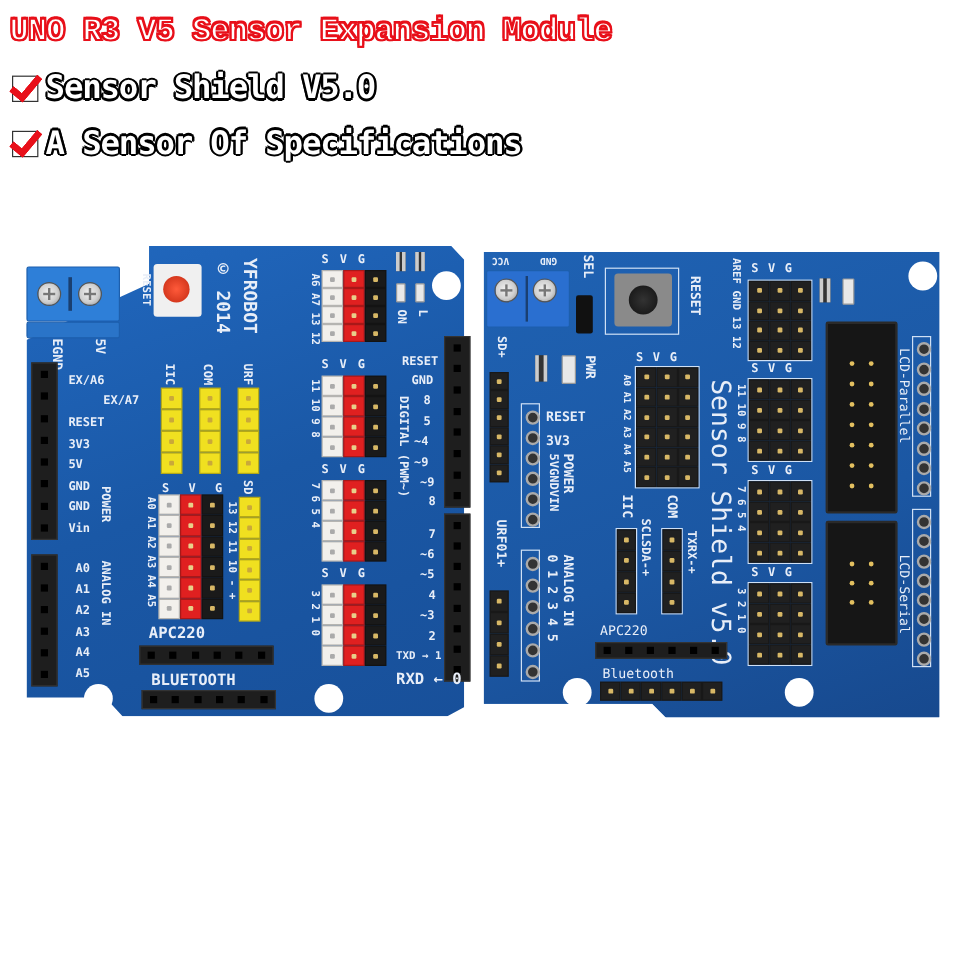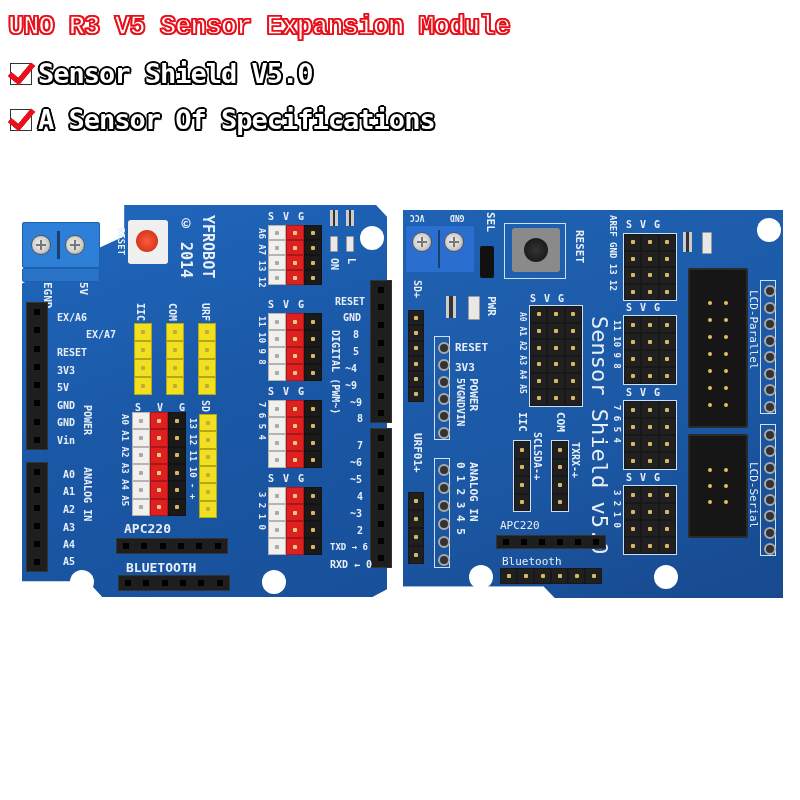--- a/index.html
+++ b/index.html
@@ -326,22 +326,22 @@
 <div class="silk" style="left:345px; top:364px; font-size:10px;">~4</div>
 <div class="silk" style="left:345px; top:381px; font-size:10px;">~9</div>
 <div class="silk" style="left:350px; top:398px; font-size:10px;">~9</div>
 <div class="silk" style="left:357px; top:414px; font-size:10px;">8</div>
 <div class="silk" style="left:357px; top:441px; font-size:10px;">7</div>
 <div class="silk" style="left:350px; top:458px; font-size:10px;">~6</div>
 <div class="silk" style="left:350px; top:475px; font-size:10px;">~5</div>
 <div class="silk" style="left:357px; top:492px; font-size:10px;">4</div>
 <div class="silk" style="left:350px; top:509px; font-size:10px;">~3</div>
 <div class="silk" style="left:357px; top:526px; font-size:10px;">2</div>
-<div class="silk" style="left:330px; top:543px; font-size:9px;">TXD → 6</div>
-<div class="silk" style="left:330px; top:560px; font-size:10px;">RXD ← 0</div>
+<div class="silk" style="left:330px; top:543px; font-size:9px;">TXD → 1</div>
+<div class="silk" style="left:330px; top:560px; font-size:13px;">RXD ← 0</div>
 
 <div class="silk" style="left:124px; top:522px; font-size:13px;">APC220</div>
 <div class="female" style="left:116px; top:538px; width:112px; height:16px; grid-template-columns:repeat(6,1fr);">
   <span class="slot"></span>
     <span class="slot"></span>
     <span class="slot"></span>
     <span class="slot"></span>
     <span class="slot"></span>
     <span class="slot"></span>
 </div>

